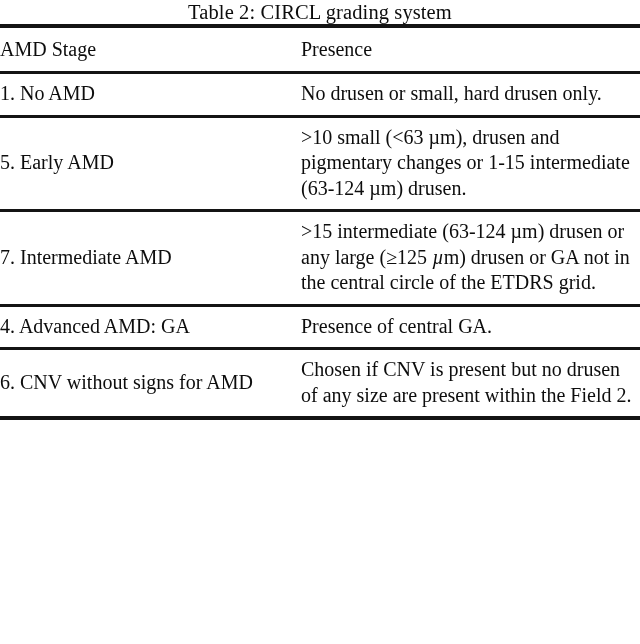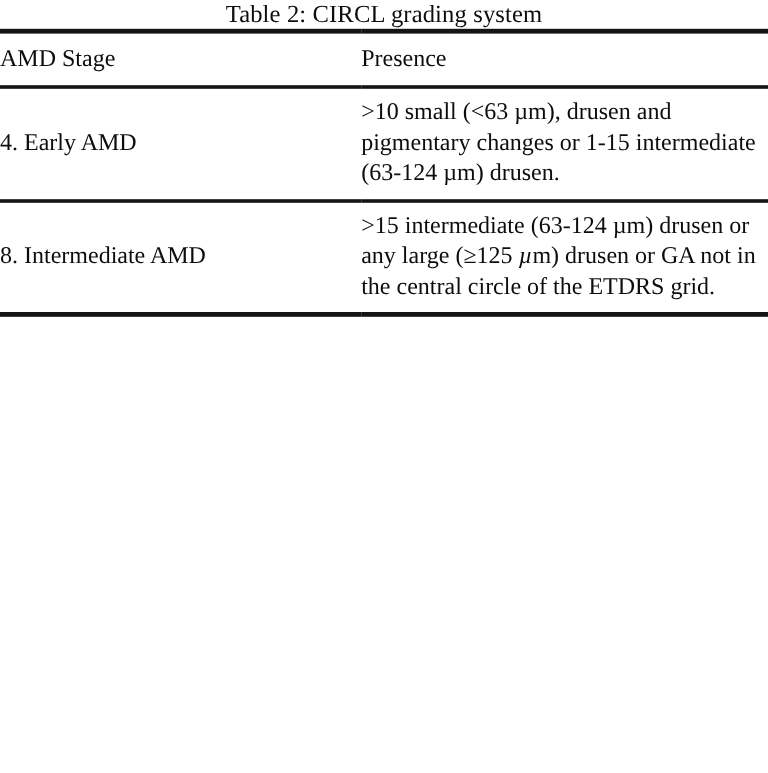--- a/index.html
+++ b/index.html
@@ -110,41 +110,65 @@
           <span class="cell-text">AMD Stage</span>
         </th>
         <th class="criteria">
           <span class="cell-text">Presence</span>
         </th>
       </tr>
     </thead>
 
     <tbody>
 
+      <tr class="row rule-head">
+        <td class="stage">
+          <span class="cell-text">1. No AMD</span>
+        </td>
+        <td class="criteria">
+          <span class="cell-text">No drusen or small, hard drusen only.</span>
+        </td>
+      </tr>
 
       <tr class="row rule-mid">
         <td class="stage">
-          <span class="cell-text">4. Early AMD</span>
+          <span class="cell-text">5. Early AMD</span>
         </td>
         <td class="criteria">
           <span class="cell-text">&gt;10 small (&lt;63 µm), drusen and pigmentary changes or 1-15 intermediate (63-124 µm) drusen.</span>
         </td>
       </tr>
 
       <tr class="row rule-mid">
         <td class="stage">
-          <span class="cell-text">8. Intermediate AMD</span>
+          <span class="cell-text">7. Intermediate AMD</span>
         </td>
         <td class="criteria">
           <span class="cell-text">&gt;15 intermediate (63-124 µm) drusen or any large (≥125 <span class="mu-it">µ</span>m) drusen or GA not in the central circle of the ETDRS grid.</span>
         </td>
       </tr>
 
+      <tr class="row rule-mid">
+        <td class="stage">
+          <span class="cell-text">4. Advanced AMD: GA</span>
+        </td>
+        <td class="criteria">
+          <span class="cell-text">Presence of central GA.</span>
+        </td>
+      </tr>
 
 
+      <tr class="row rule-mid">
+        <td class="stage">
+          <span class="cell-text">6. CNV without signs for AMD</span>
+        </td>
+        <td class="criteria">
+          <span class="cell-text">Chosen if CNV is present but no drusen of any size are present within the Field 2.</span>
+        </td>
+      </tr>
 
 
       <tr class="rule-bot">
         <td class="spacer-bottom"></td>
         <td class="spacer-bottom"></td>
       </tr>
 
     </tbody>
   </table>
 

